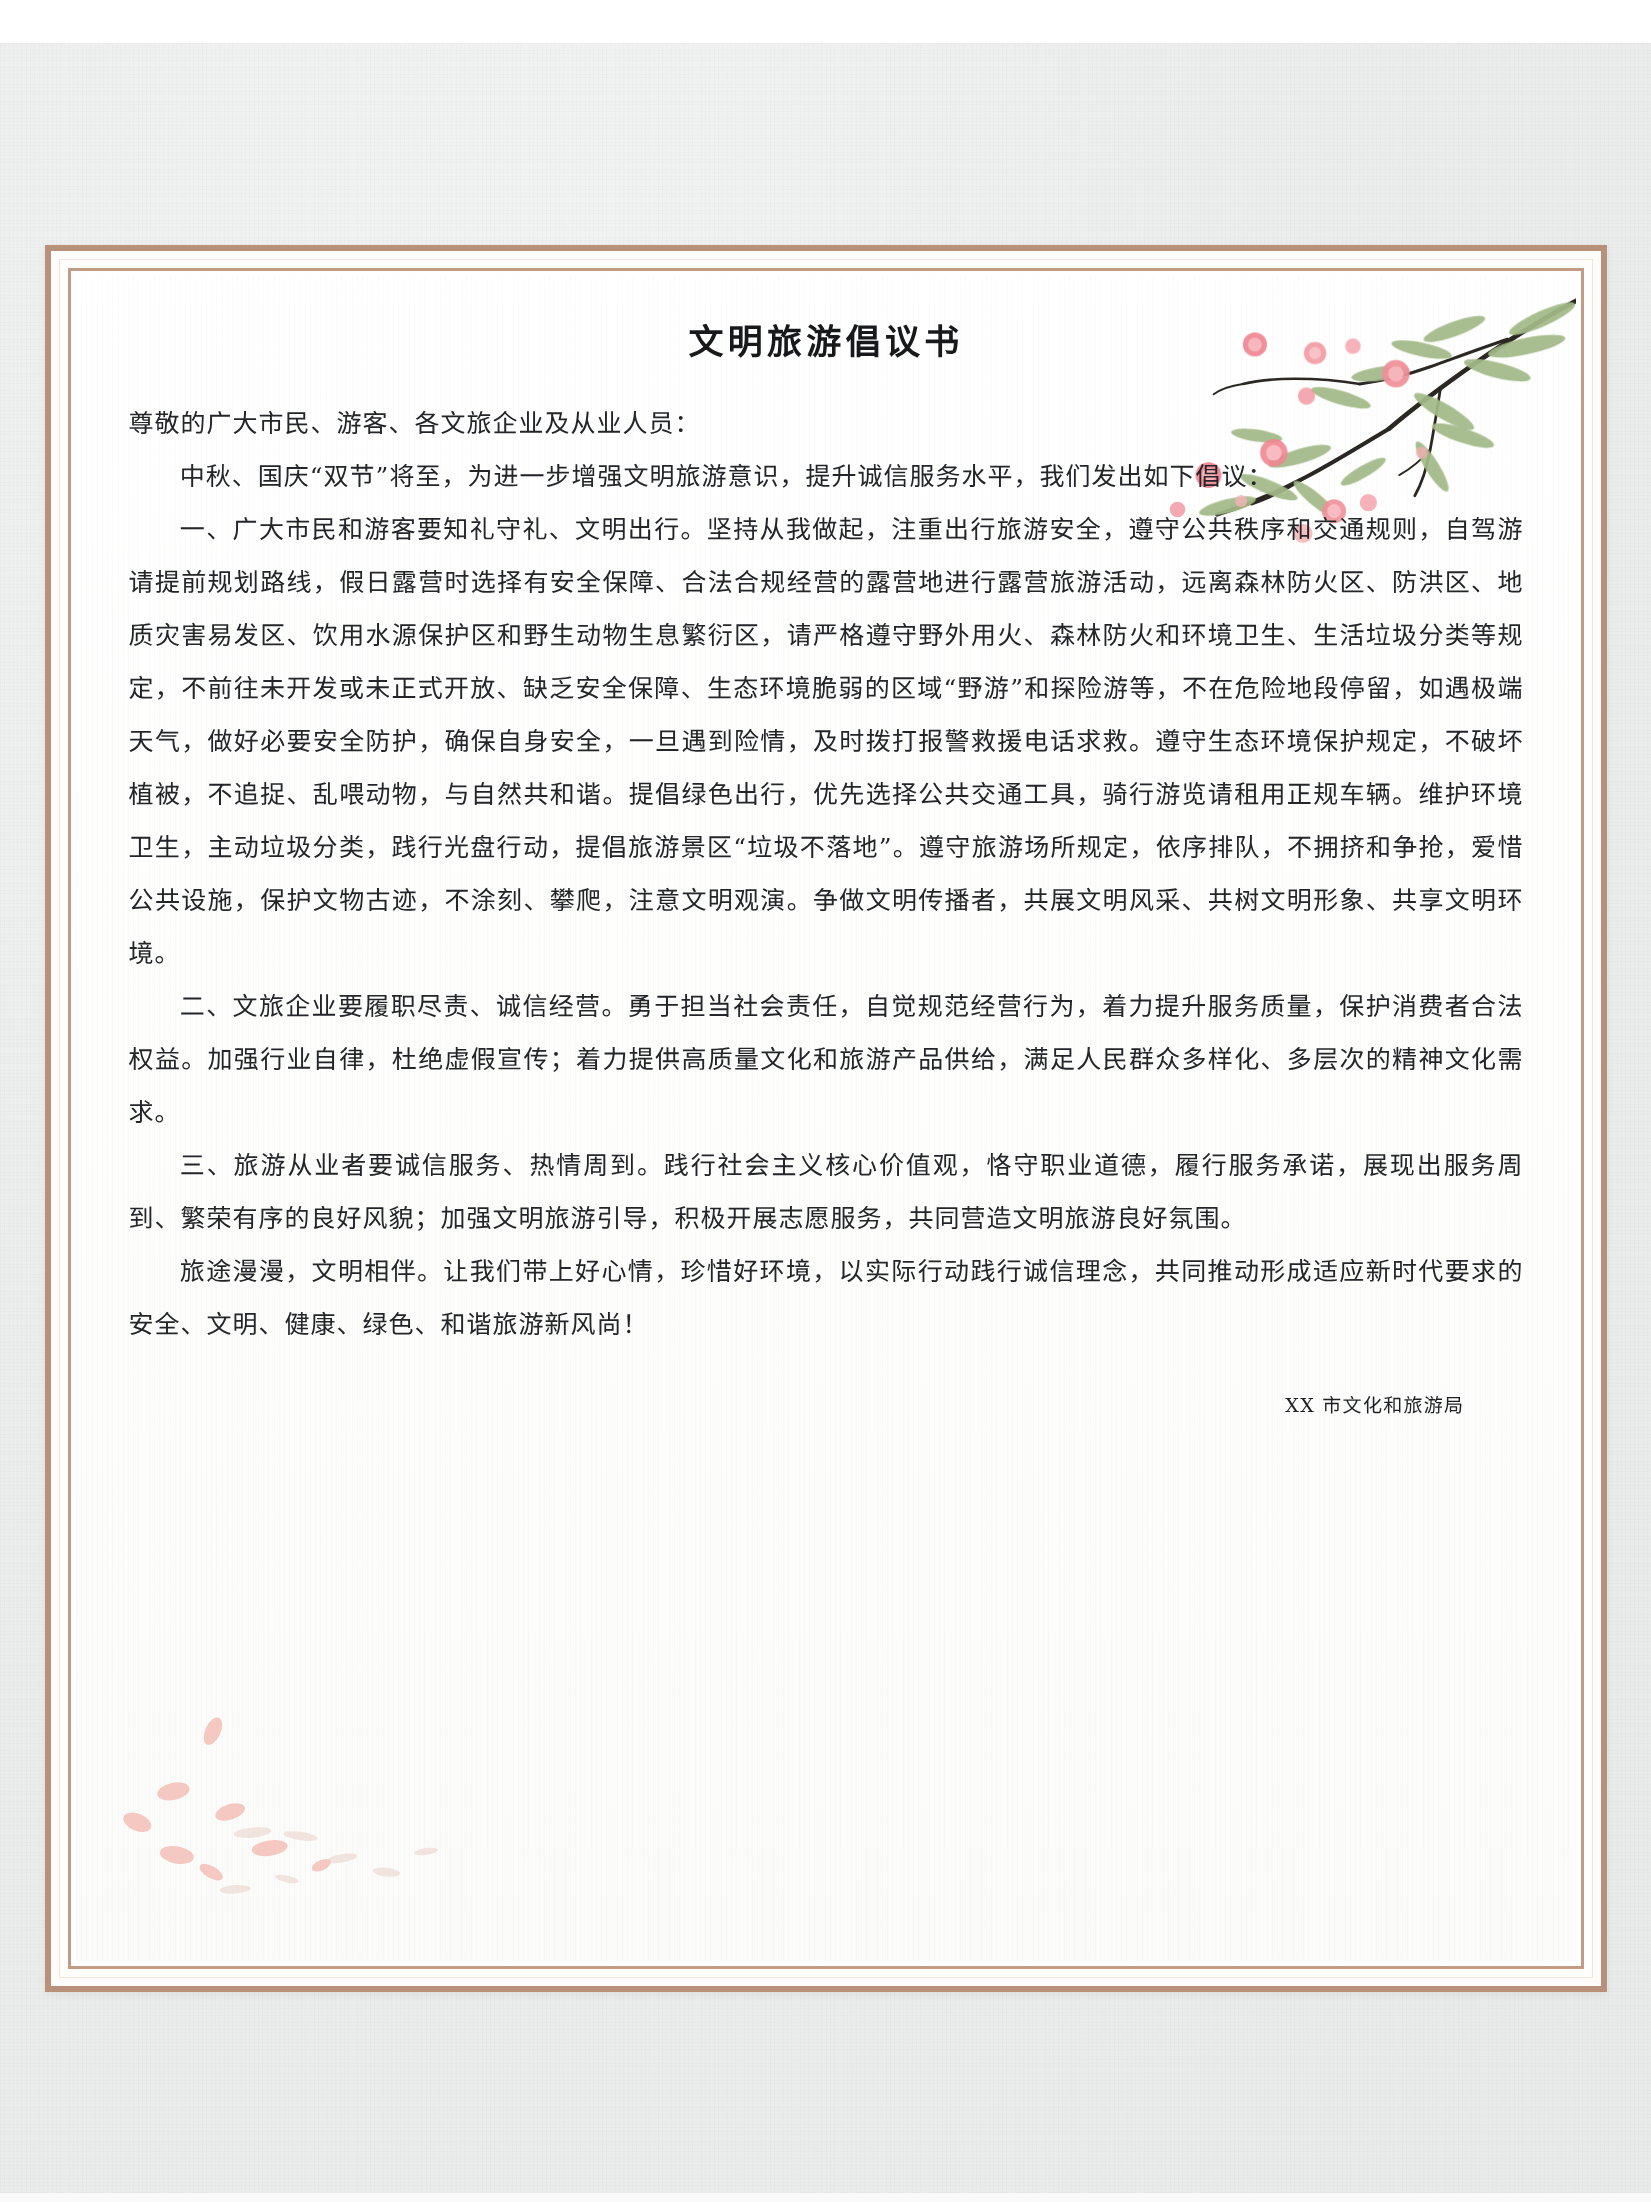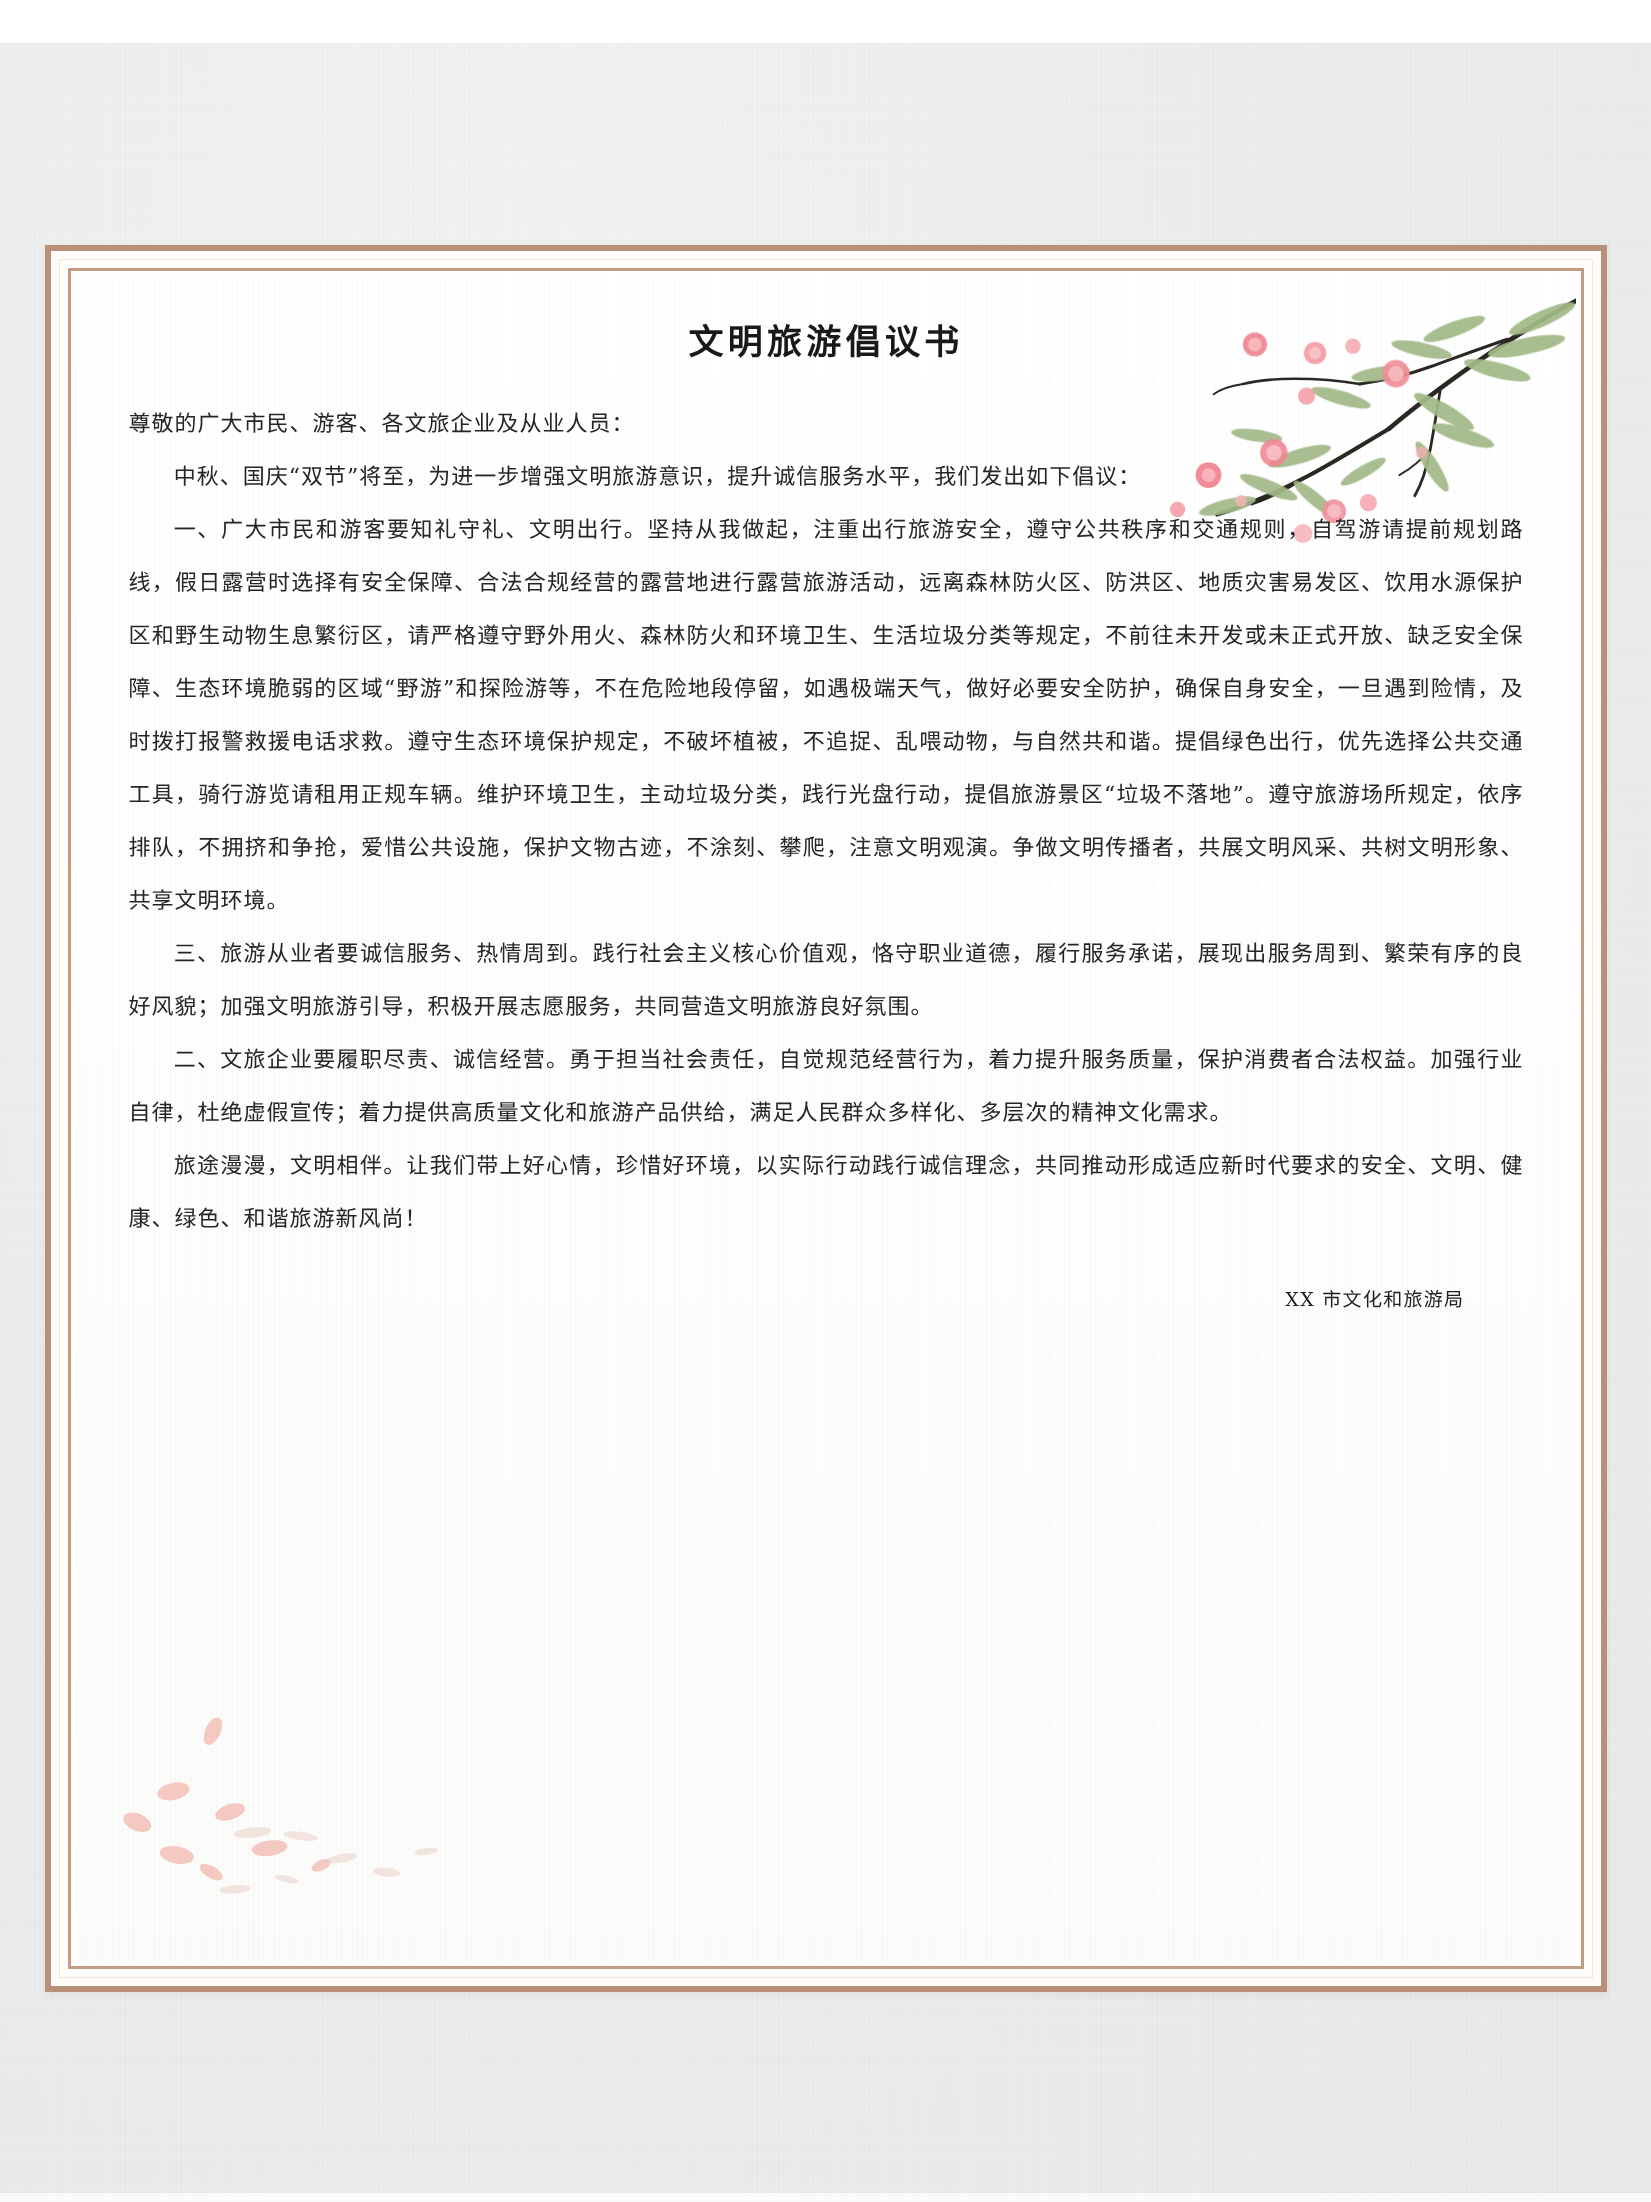--- a/index.html
+++ b/index.html
@@ -108,21 +108,21 @@
     color: #17191b;
     margin: 12px 0 2px 0;
     line-height: 1.2;
     position: relative;
     z-index: 3;
   }
 
   #body-text {
     margin-top: 34px;
     font-family: "DejaVu Serif", "Liberation Serif", serif;
-    font-size: 22px;
+    font-size: 25px;
     line-height: 53px;
     color: #232528;
     text-align: justify;
     text-justify: inter-ideograph;
     letter-spacing: 1px;
     position: relative;
     z-index: 3;
   }
   #body-text p {
     margin: 0;
@@ -264,23 +264,23 @@
 
             <h1 id="doc-title">文明旅游倡议书</h1>
 
             <div id="body-text">
               <p class="salutation">尊敬的广大市民、游客、各文旅企业及从业人员：</p>
 
               <p class="indent">中秋、国庆“双节”将至，为进一步增强文明旅游意识，提升诚信服务水平，我们发出如下倡议：</p>
 
               <p class="indent">一、广大市民和游客要知礼守礼、文明出行。坚持从我做起，注重出行旅游安全，遵守公共秩序和交通规则，自驾游请提前规划路线，假日露营时选择有安全保障、合法合规经营的露营地进行露营旅游活动，远离森林防火区、防洪区、地质灾害易发区、饮用水源保护区和野生动物生息繁衍区，请严格遵守野外用火、森林防火和环境卫生、生活垃圾分类等规定，不前往未开发或未正式开放、缺乏安全保障、生态环境脆弱的区域“野游”和探险游等，不在危险地段停留，如遇极端天气，做好必要安全防护，确保自身安全，一旦遇到险情，及时拨打报警救援电话求救。遵守生态环境保护规定，不破坏植被，不追捉、乱喂动物，与自然共和谐。提倡绿色出行，优先选择公共交通工具，骑行游览请租用正规车辆。维护环境卫生，主动垃圾分类，践行光盘行动，提倡旅游景区“垃圾不落地”。遵守旅游场所规定，依序排队，不拥挤和争抢，爱惜公共设施，保护文物古迹，不涂刻、攀爬，注意文明观演。争做文明传播者，共展文明风采、共树文明形象、共享文明环境。</p>
 
+              <p class="indent">二、文旅企业要履职尽责、诚信经营。勇于担当社会责任，自觉规范经营行为，着力提升服务质量，保护消费者合法权益。加强行业自律，杜绝虚假宣传；着力提供高质量文化和旅游产品供给，满足人民群众多样化、多层次的精神文化需求。</p>
+
               <p class="indent">三、旅游从业者要诚信服务、热情周到。践行社会主义核心价值观，恪守职业道德，履行服务承诺，展现出服务周到、繁荣有序的良好风貌；加强文明旅游引导，积极开展志愿服务，共同营造文明旅游良好氛围。</p>
-
-              <p class="indent">二、文旅企业要履职尽责、诚信经营。勇于担当社会责任，自觉规范经营行为，着力提升服务质量，保护消费者合法权益。加强行业自律，杜绝虚假宣传；着力提供高质量文化和旅游产品供给，满足人民群众多样化、多层次的精神文化需求。</p>
 
               <p class="indent">旅途漫漫，文明相伴。让我们带上好心情，珍惜好环境，以实际行动践行诚信理念，共同推动形成适应新时代要求的安全、文明、健康、绿色、和谐旅游新风尚！</p>
             </div>
 
             <div id="signature">
               <div>XX 市文化和旅游局</div>
             </div>
 
           </div>
 

